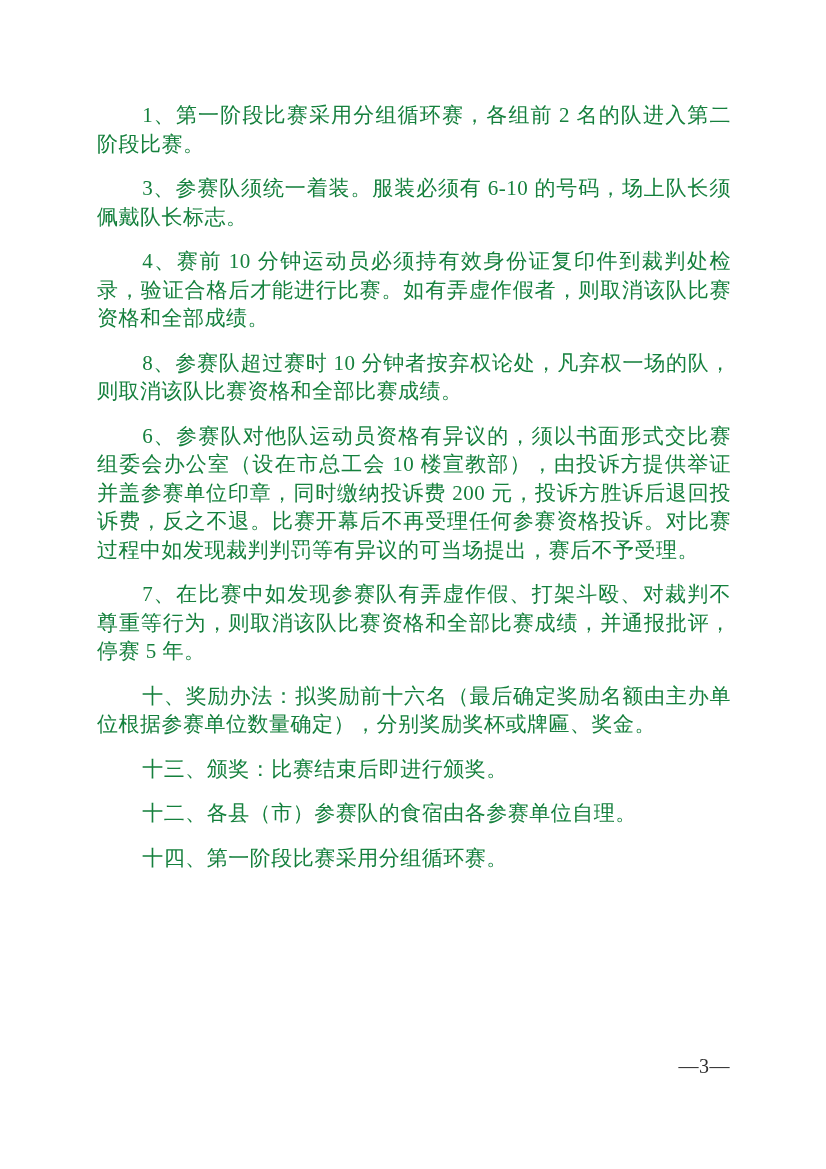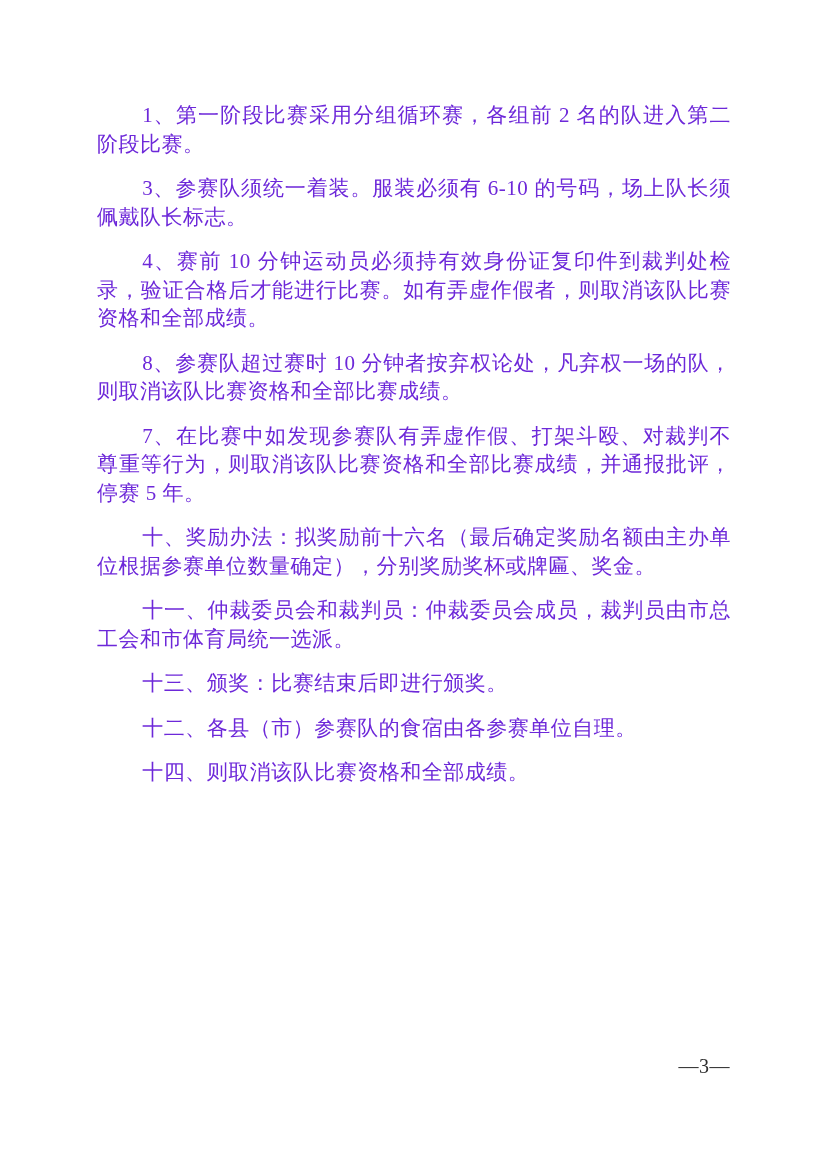--- a/index.html
+++ b/index.html
@@ -13,21 +13,21 @@
     height: 1169px;
     background: #ffffff;
     overflow: hidden;
     font-family: "Liberation Serif", "DejaVu Serif", serif;
   }
   .content {
     position: absolute;
     top: 101px;
     left: 97px;
     width: 634px;
-    color: #6d28d9;
+    color: #15803d;
     font-size: 21px;
     line-height: 28.5px;
   }
   .content p {
     margin: 0 0 16px 0;
     text-indent: 2.15em;
     text-align: justify;
     text-justify: inter-character;
     letter-spacing: 0.5px;
   }
@@ -43,21 +43,21 @@
 </style>
 </head>
 <body>
 
 <div class="page">
   <div class="content">
     <p>1、第一阶段比赛采用分组循环赛，各组前 2 名的队进入第二阶段比赛。</p>
     <p>3、参赛队须统一着装。服装必须有 6-10 的号码，场上队长须佩戴队长标志。</p>
     <p>4、赛前 10 分钟运动员必须持有效身份证复印件到裁判处检录，验证合格后才能进行比赛。如有弄虚作假者，则取消该队比赛资格和全部成绩。</p>
     <p>8、参赛队超过赛时 10 分钟者按弃权论处，凡弃权一场的队，则取消该队比赛资格和全部比赛成绩。</p>
+    <p>6、参赛队对他队运动员资格有异议的，须以书面形式交比赛组委会办公室（设在市总工会 10 楼宣教部），由投诉方提供举证并盖参赛单位印章，同时缴纳投诉费 200 元，投诉方胜诉后退回投诉费，反之不退。比赛开幕后不再受理任何参赛资格投诉。对比赛过程中如发现裁判判罚等有异议的可当场提出，赛后不予受理。</p>
     <p>7、在比赛中如发现参赛队有弄虚作假、打架斗殴、对裁判不尊重等行为，则取消该队比赛资格和全部比赛成绩，并通报批评，停赛 5 年。</p>
     <p>十、奖励办法：拟奖励前十六名（最后确定奖励名额由主办单位根据参赛单位数量确定），分别奖励奖杯或牌匾、奖金。</p>
-    <p>十一、仲裁委员会和裁判员：仲裁委员会成员，裁判员由市总工会和市体育局统一选派。</p>
     <p>十三、颁奖：比赛结束后即进行颁奖。</p>
     <p>十二、各县（市）参赛队的食宿由各参赛单位自理。</p>
-    <p>十四、则取消该队比赛资格和全部成绩。</p>
+    <p>十四、第一阶段比赛采用分组循环赛。</p>
   </div>
   <div class="page-footer">—3—</div>
 </div>
 
 </body></html>

